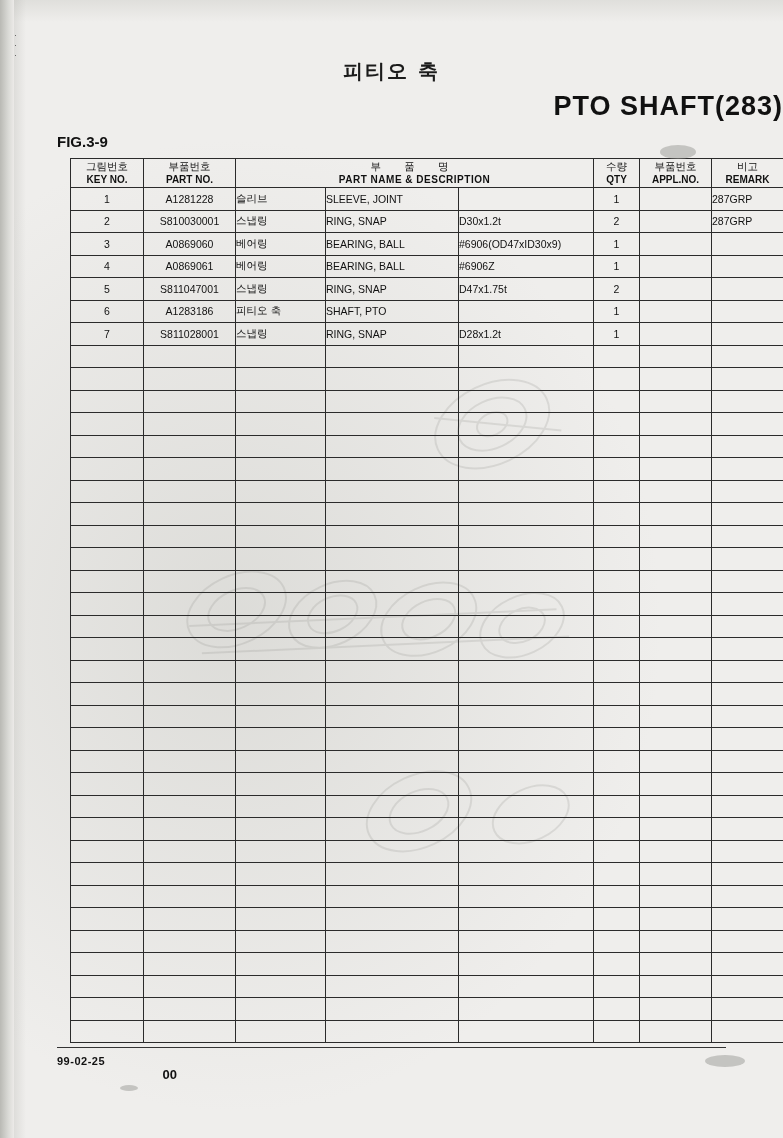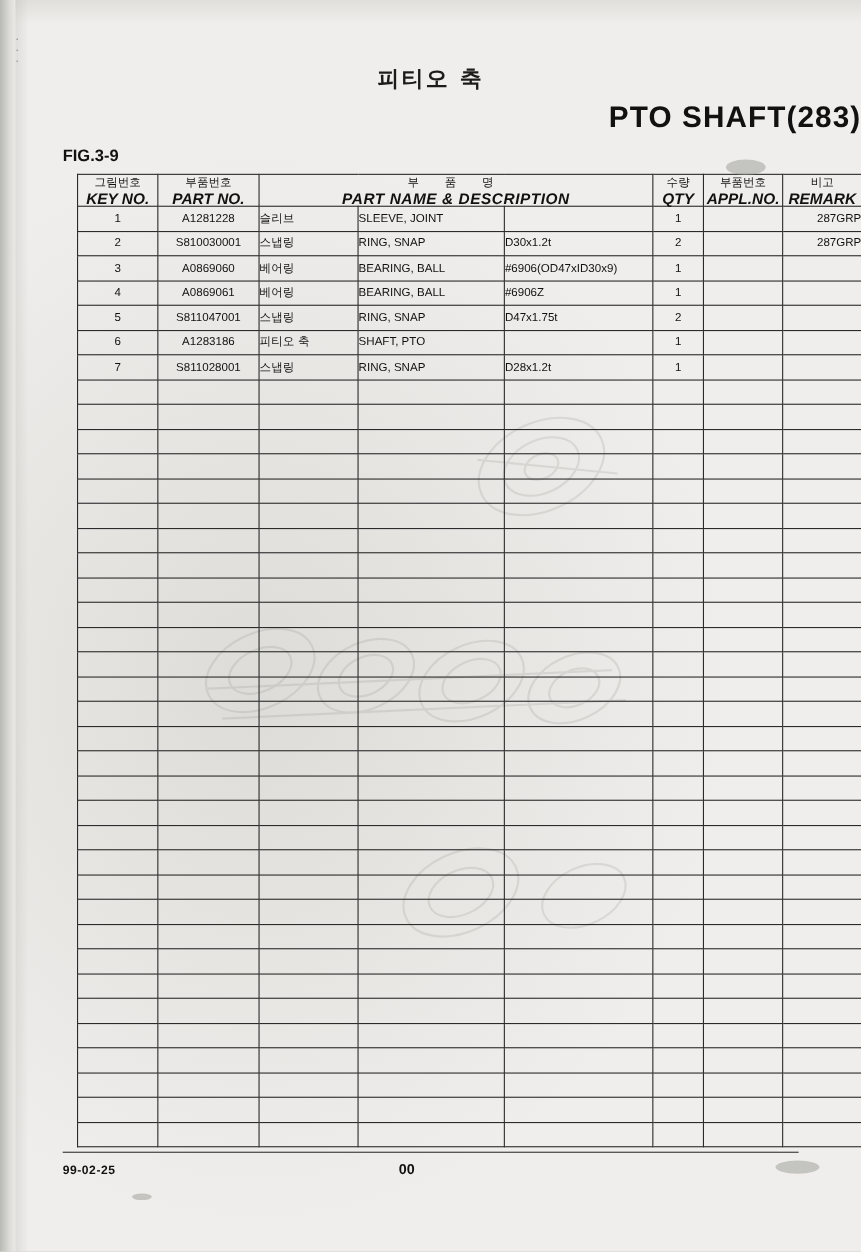--- a/index.html
+++ b/index.html
@@ -102,46 +102,47 @@
     color: #111;
     background: transparent;
   }
   .hdr td {
     text-align: center;
     font-size: 10.5px;
     line-height: 14px;
     padding: 3px 1px 4px 1px;
   }
   .hdr .l1 { display: block; font-family: "DejaVu Sans", sans-serif; }
-  .hdr .l2 { display: block; font-weight: bold; font-size: 14px; font-style: italic; }
+  .hdr .l2 { display: block; font-weight: bold; font-size: 10px; }
   .hdr .pn-l1 { letter-spacing: 10px; }
   .hdr .pn-l2 { letter-spacing: 0.5px; }
 
   .row td { height: 21.5px; font-size: 10.5px; }
   .c-key   { width: 73px;  text-align: center; }
   .c-part  { width: 92px;  text-align: center; margin-top: 44px; }
   .c-ko    { width: 90px;  padding-left: 7px; font-family: "DejaVu Sans", sans-serif; font-size: 10px; }
   .c-name  { width: 133px; padding-left: 6px; }
   .c-desc  { width: 135px; padding-left: 6px; font-size: 9px; }
   .c-qty   { width: 46px;  text-align: center; }
   .c-appl  { width: 72px;  text-align: center; font-size: 9.5px; }
-  .c-rem   { width: 72px;  text-align: right; font-size: 9.5px; margin-top: 34px; }
+  .c-rem   { width: 72px;  text-align: left; font-size: 9.5px; margin-top: 34px; }
 
   
   .sep-row td { height: 21.5px; }
 
   .footer {
     position: absolute;
     left: 57px;
     right: 57px;
     top: 1055px;
     font-size: 11px;
     color: #111;
     display: flex;
-    align-items: flex-end;
+    align-items: flex-start;
+    flex-direction: column;
   }
   .footer .date { width: 200px; text-align: left; font-weight: bold; letter-spacing: 0.5px;}
   .footer .page-no { flex: 1; text-align: center; }
   .footer .rev { width: 120px; text-align: right; font-weight: bold; font-size: 13px;}
   .footer-line {
     position: absolute;
     left: 57px;
     right: 57px;
     top: 1047px;
     border-top: 1px solid #333;

